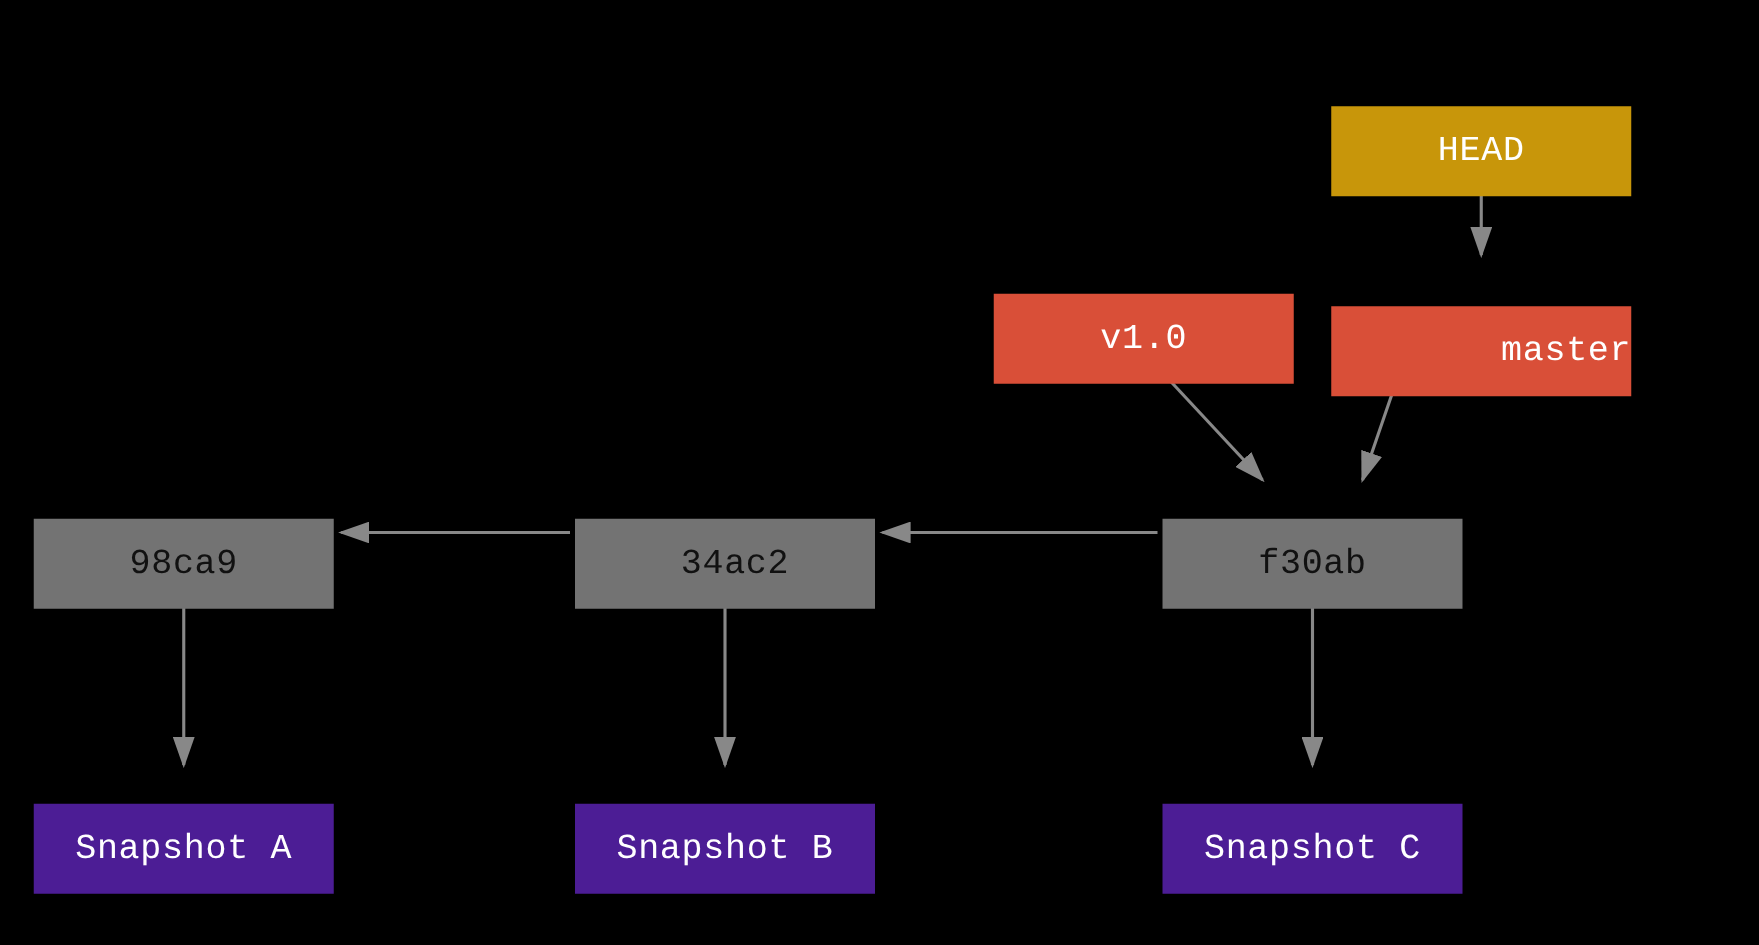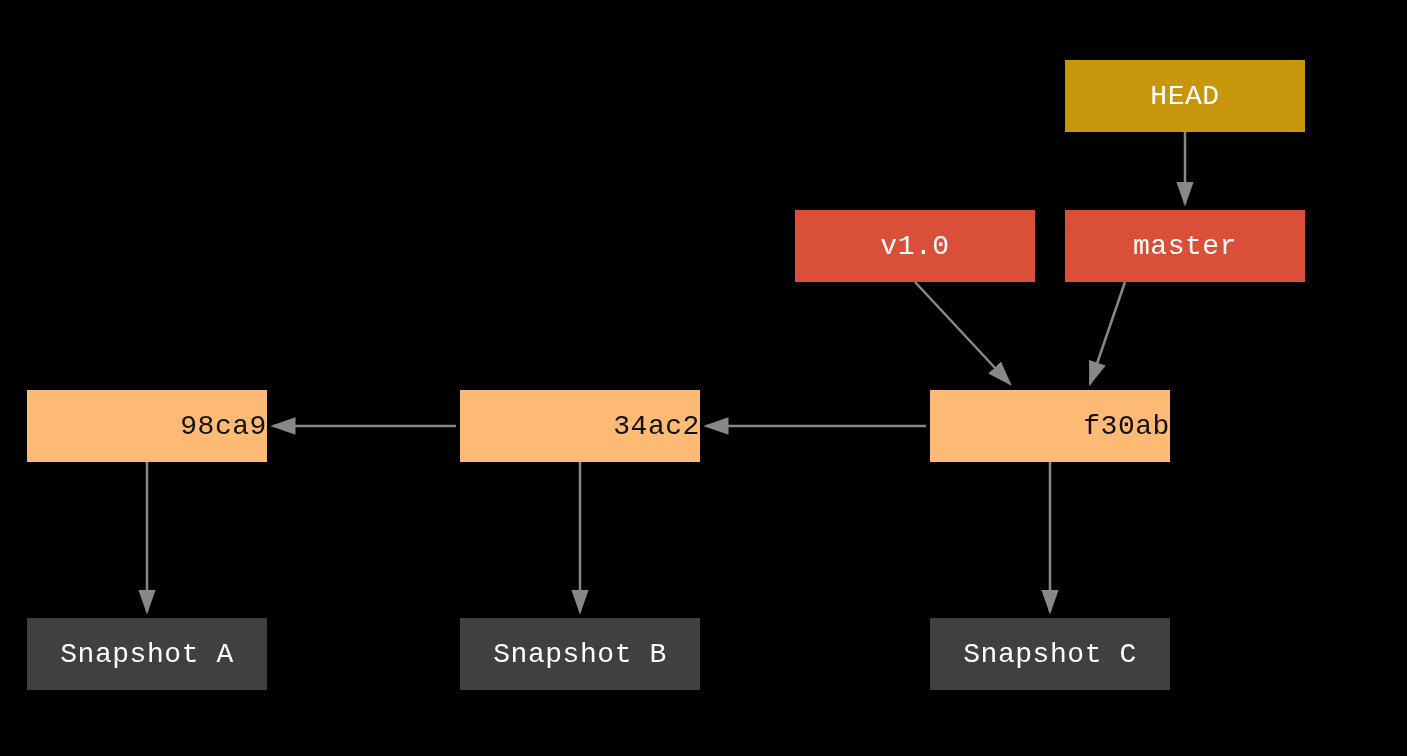--- a/index.html
+++ b/index.html
@@ -20,47 +20,47 @@
     }
 
     .node {
       position: absolute;
       display: flex;
       align-items: center;
       justify-content: center;
       font-size: 28px;
       font-weight: 400;
       letter-spacing: 0.02em;
+      margin-top: 25px;
     }
 
     .node-commit {
-      background: #fdba74;
+      background: #737373;
       color: #111;
       border: none;
       width: 240px;
       height: 72px;
-      justify-content: flex-end;
     }
 
     .node-ref {
       background: #d94f38;
       color: #fff;
       width: 240px;
       height: 72px;
     }
 
     .node-head {
       background: #c8960a;
       color: #fff;
       width: 240px;
       height: 72px;
     }
 
     .node-snapshot {
-      background: #404040;
+      background: #4c1d95;
       color: #fff;
       width: 240px;
       height: 72px;
     }
 
     
     .arrows-svg {
       position: absolute;
       top: 0; left: 0;
       width: 1407px;
@@ -101,21 +101,21 @@
 
     <line class="arrow-line" x1="580" y1="462" x2="580" y2="612"></line>
 
     <line class="arrow-line" x1="1050" y1="462" x2="1050" y2="612"></line>
   </svg>
 
   <div class="node node-head" style="left: 1065px; top: 60px;">
     <span>HEAD</span>
   </div>
 
-  <div class="node node-ref" style="left: 1065px; top: 210px;">
+  <div class="node node-ref" style="left: 1065px; top: 220px; justify-content: flex-end;">
     <span>master</span>
   </div>
 
   <div class="node node-ref" style="left: 795px; top: 210px; font-family: Liberation Mono, monospace;">
     <span>v1.0</span>
   </div>
 
   <div class="node node-commit" style="left: 930px; top: 390px;">
     <span>f30ab</span>
   </div>

